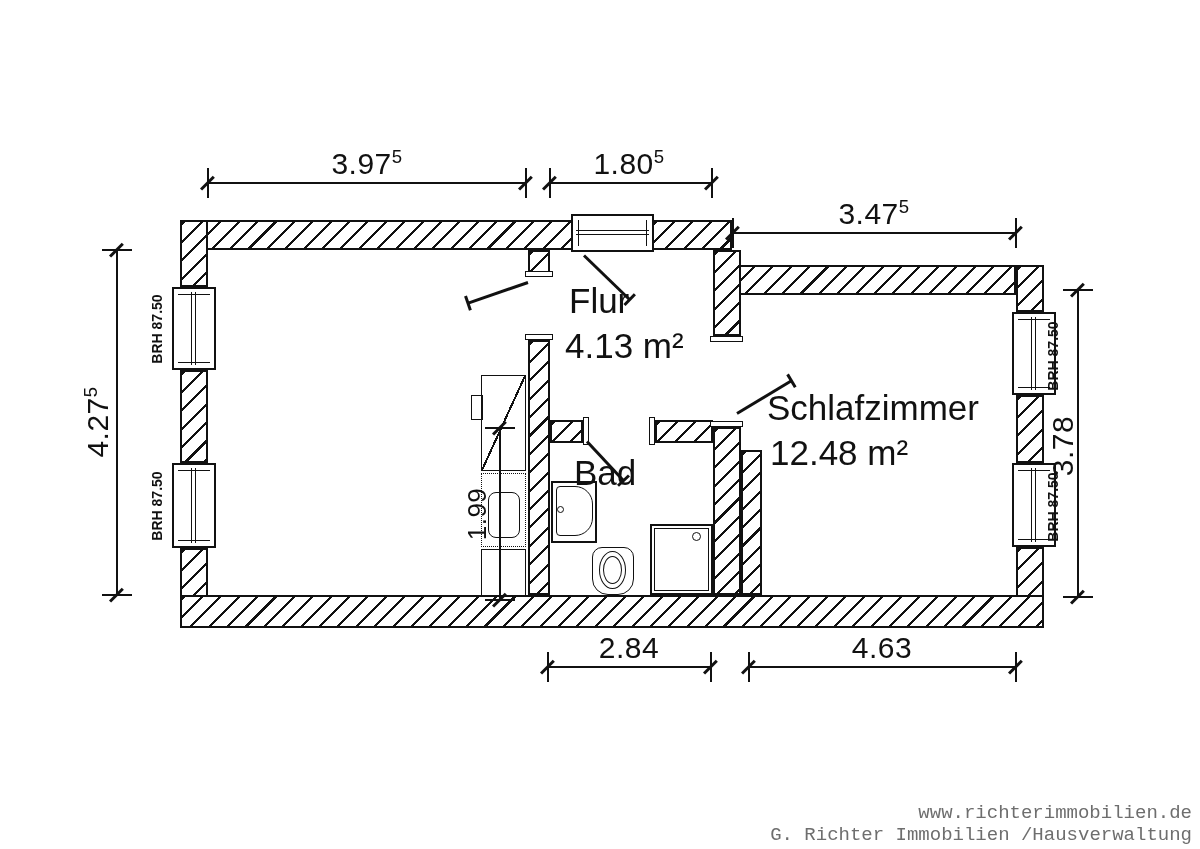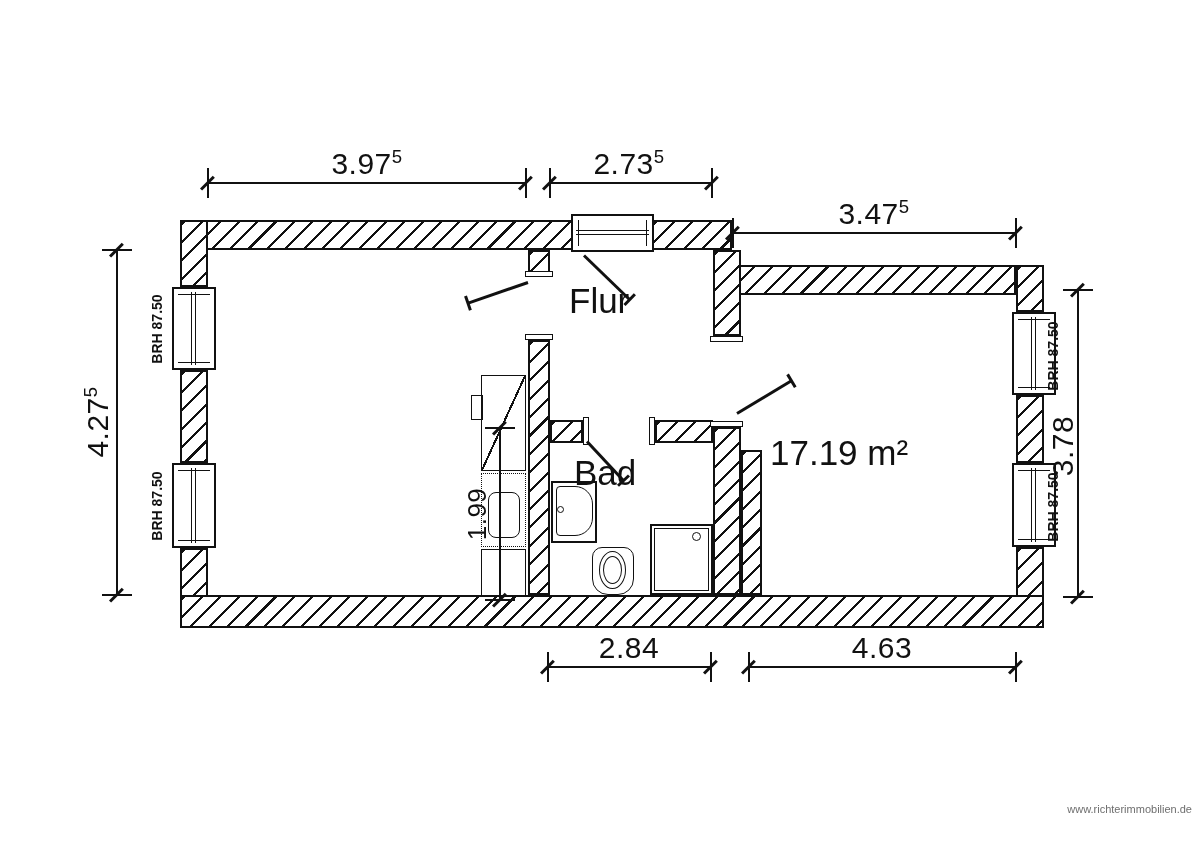--- a/index.html
+++ b/index.html
@@ -39,21 +39,21 @@
   .dim-label sup{font-size:62%;}
   .dim-label.rot{transform:translate(-50%,-50%) rotate(-90deg);}
   .dim-label.small{font-size:26px;}
   .room-label{font-size:35px;white-space:nowrap;}
   .sill{font-size:14px;font-weight:bold;white-space:nowrap;transform:translate(-50%,-50%) rotate(-90deg);}
   
   .fx{border:2px solid var(--line,#111);background:#fff;}
   .fx-thin{border:1.5px solid var(--line,#111);}
   .k-tall{border:1.5px solid var(--line,#111);background-image:linear-gradient(to bottom right,transparent calc(50% - 1px),var(--line,#111) calc(50% - 1px),var(--line,#111) calc(50% + 1px),transparent calc(50% + 1px));}
   .k-sink-unit{border:1.5px dotted var(--line,#111);}
-  .footer{position:absolute;right:8px;top:803px;text-align:right;font-size:11px;line-height:1.15;color:var(--footer_text,#6e6e6e);}
+  .footer{position:absolute;right:8px;top:803px;text-align:right;font-size:19px;line-height:1.15;color:var(--footer_text,#6e6e6e);font-family:Liberation Mono, monospace;}
 </style>
 </head>
 <body>
 
 <div class="plan">
 
   <div class="wall" style="left:180px;top:220px;width:393px;height:30px;"></div>
   <div class="wall" style="left:652px;top:220px;width:80px;height:30px;"></div>
   <div class="wall" style="left:732px;top:265px;width:284px;height:30px;"></div>
   <div class="wall" style="left:180px;top:220px;width:28px;height:67px;"></div>
@@ -133,21 +133,21 @@
     <i class="slash" style="left:524px;top:174px;"></i>
     <div class="dim-label" style="left:367px;top:146px;"><span>3.97</span><sup>5</sup></div>
   </div>
 
   <div style="left:0;top:0;width:0;height:0;">
     <i class="dim-line-h" style="left:550px;top:182px;width:162px;"></i>
     <i class="ext-v" style="left:549px;top:168px;"></i>
     <i class="slash" style="left:548px;top:174px;"></i>
     <i class="ext-v" style="left:711px;top:168px;"></i>
     <i class="slash" style="left:710px;top:174px;"></i>
-    <div class="dim-label" style="left:629px;top:146px;"><span>2.73</span><sup>5</sup></div>
+    <div class="dim-label" style="left:629px;top:146px;"><span>1.80</span><sup>5</sup></div>
   </div>
 
   <div style="left:0;top:0;width:0;height:0;">
     <i class="dim-line-h" style="left:733px;top:232px;width:283px;"></i>
     <i class="ext-v" style="left:732px;top:218px;"></i>
     <i class="slash" style="left:731px;top:224px;"></i>
     <i class="ext-v" style="left:1015px;top:218px;"></i>
     <i class="slash" style="left:1014px;top:224px;"></i>
     <div class="dim-label" style="left:874px;top:196px;"><span>3.47</span><sup>5</sup></div>
   </div>
@@ -196,20 +196,23 @@
     <i class="slash" style="left:498px;top:591px;"></i>
     <div class="dim-label rot small" style="left:477px;top:514px;"><span>1.99</span><sup></sup></div>
   </div>
 
   <div class="sill" style="left:157px;top:329px;">BRH 87.50</div>
   <div class="sill" style="left:157px;top:506px;">BRH 87.50</div>
   <div class="sill" style="left:1053px;top:356px;">BRH 87.50</div>
   <div class="sill" style="left:1053px;top:507px;">BRH 87.50</div>
 
   <div class="room-label" style="left:569px;top:281px;">Flur</div>
+  <div class="room-label" style="left:565px;top:326px;">4.13 m²</div>
   <div class="room-label" style="left:574px;top:453px;">Bad</div>
-  <div class="room-label" style="left:770px;top:433px;">17.19 m²</div>
+  <div class="room-label" style="left:767px;top:388px;">Schlafzimmer</div>
+  <div class="room-label" style="left:770px;top:433px;">12.48 m²</div>
 
 </div>
 
 <div class="footer">
   <div>www.richterimmobilien.de</div>
+  <div>G. Richter Immobilien /Hausverwaltung</div>
 </div>
 
 </body></html>

